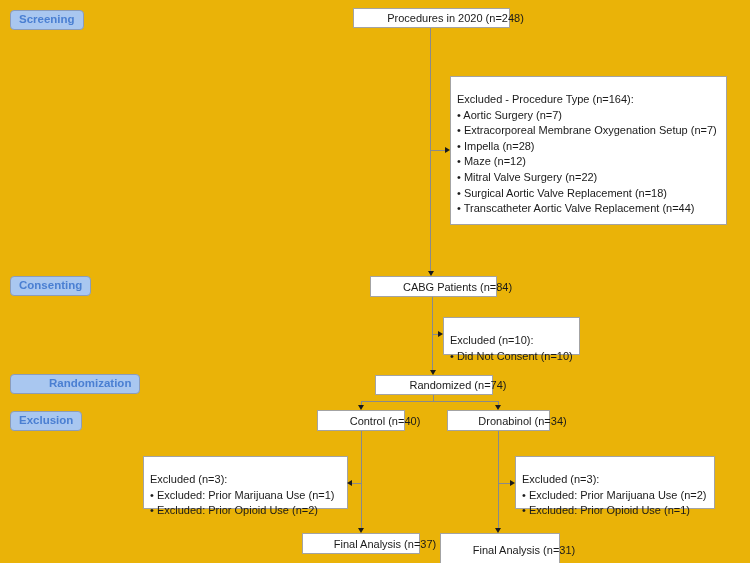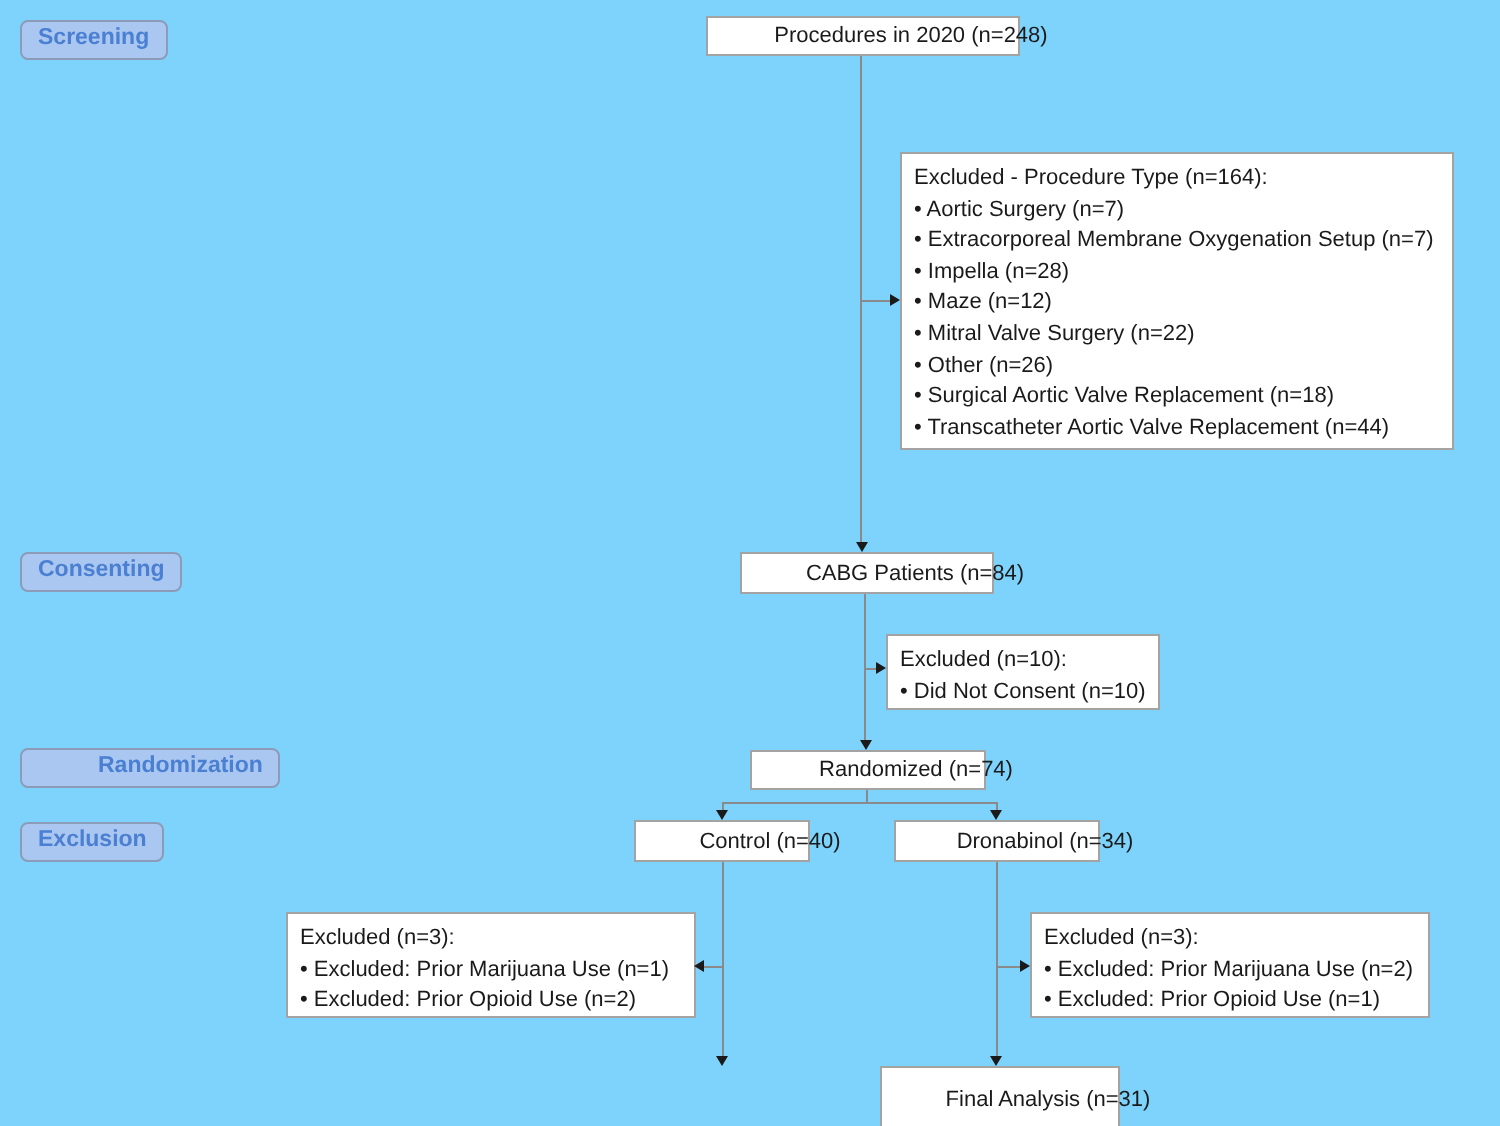--- a/index.html
+++ b/index.html
@@ -1,17 +1,17 @@
 <!DOCTYPE html>
 <html><head>
 <meta charset="utf-8">
 <style>
   html,body{margin:0;padding:0;background:#ffffff;}
   body{font-family:"Liberation Sans", sans-serif;}
-  #canvas{position:relative;width:750px;height:563px;background:#7dd3fc;overflow:hidden;}
+  #canvas{position:relative;width:750px;height:563px;background:#eab308;overflow:hidden;}
 
   
   .stage{
     position:absolute;
     left:10px;
     background:var(--stage-bg,#a9c7f0);
     color:var(--stage-text,#4a7fd2);
     border:1px solid var(--stage-border,#8c9cb8);
     border-radius:4px;
     font-size:11.5px;
@@ -32,21 +32,21 @@
     padding-left:48px;
   }
   .box.single{
     display:flex;
     align-items:center;
     justify-content:center;
     white-space:nowrap;
     text-align:center;
   }
   .box.multi{
-    padding:5px 6px;
+    padding:15px 6px;
     text-align:left;
   }
   .box.multi .box-title,
   .box.multi .box-item{
     line-height:15.6px;
     white-space:nowrap;
   }
 
   
   .line{position:absolute;background:var(--line,#8a8a8a);}
@@ -68,21 +68,20 @@
   <div class="box single" style="left:353px;top:8px;width:157px;height:20px;">Procedures in 2020 (n=248)</div>
 
   <div class="box multi" style="left:450px;top:76px;width:277px;height:149px;">
     <div class="box-title">Excluded - Procedure Type (n=164):</div>
     <div>
         <div class="box-item">• Aortic Surgery (n=7)</div>
         <div class="box-item">• Extracorporeal Membrane Oxygenation Setup (n=7)</div>
         <div class="box-item">• Impella (n=28)</div>
         <div class="box-item">• Maze (n=12)</div>
         <div class="box-item">• Mitral Valve Surgery (n=22)</div>
-        <div class="box-item">• Other (n=26)</div>
         <div class="box-item">• Surgical Aortic Valve Replacement (n=18)</div>
         <div class="box-item">• Transcatheter Aortic Valve Replacement (n=44)</div>
       </div>
   </div>
 
   <div class="box single" style="left:370px;top:276px;width:127px;height:21px;">CABG Patients (n=84)</div>
 
   <div class="box multi" style="left:443px;top:317px;width:137px;height:38px;">
     <div class="box-title">Excluded (n=10):</div>
     <div>
@@ -105,20 +104,21 @@
   </div>
 
   <div class="box multi" style="left:515px;top:456px;width:200px;height:53px;">
     <div class="box-title">Excluded (n=3):</div>
     <div>
         <div class="box-item">• Excluded: Prior Marijuana Use (n=2)</div>
         <div class="box-item">• Excluded: Prior Opioid Use (n=1)</div>
       </div>
   </div>
 
+  <div class="box single" style="left:302px;top:533px;width:118px;height:21px;">Final Analysis (n=37)</div>
 
   <div class="box single" style="left:440px;top:533px;width:120px;height:33px;">Final Analysis (n=31)</div>
 
   <div class="line" style="left:430px;top:28px;width:1px;height:243px;"></div>
   <div class="arrow down" style="left:428px;top:271px;"></div>
 
   <div class="line" style="left:430px;top:150px;width:15px;height:1px;"></div>
   <div class="arrow right" style="left:445px;top:147px;"></div>
 
   <div class="line" style="left:432px;top:297px;width:1px;height:73px;"></div>

